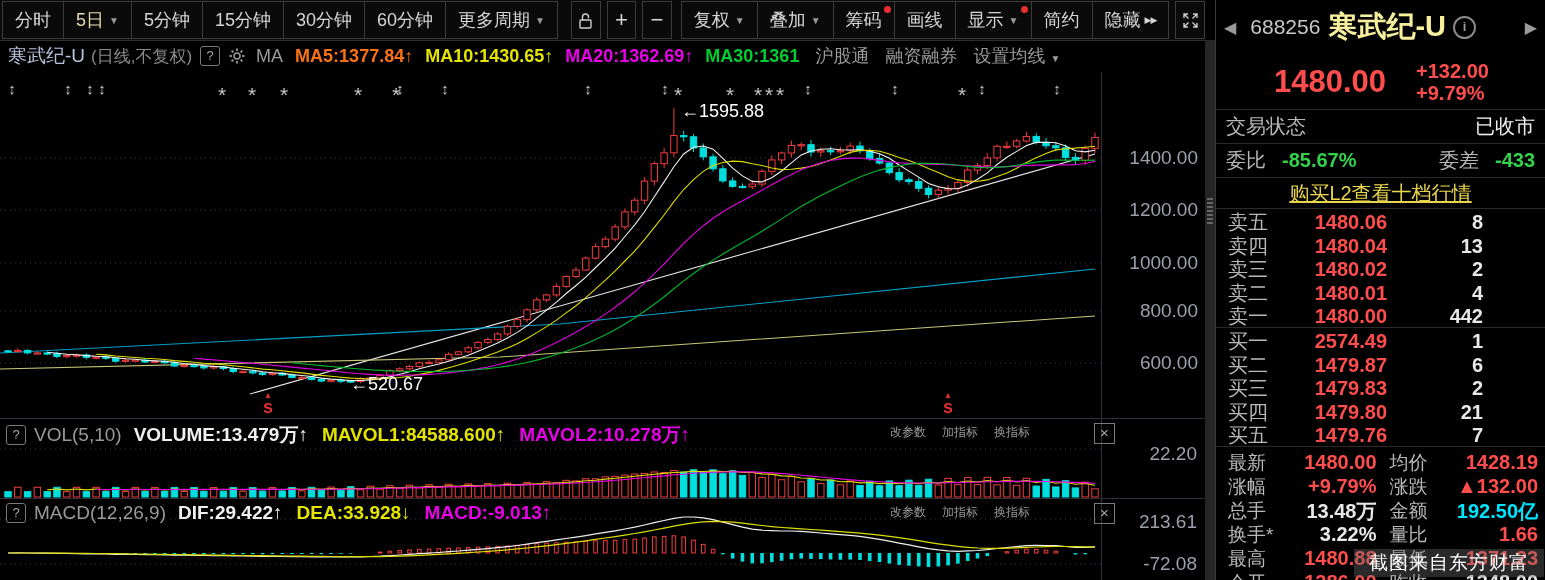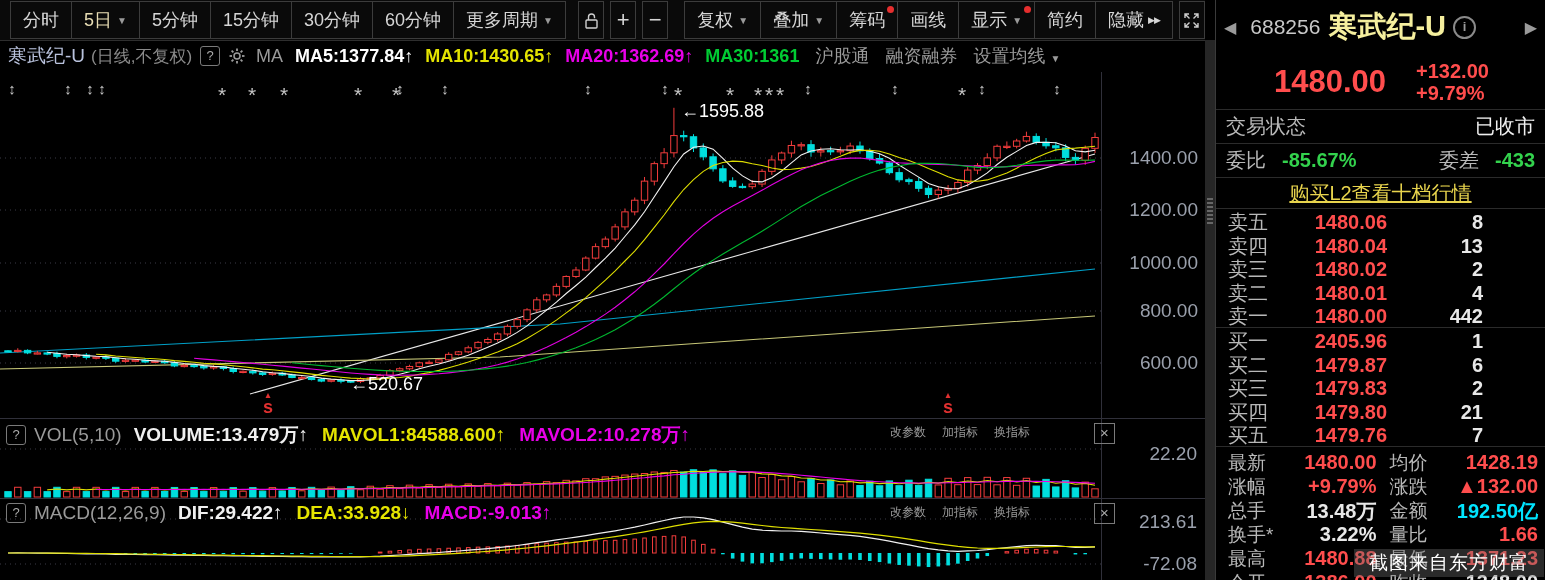--- a/index.html
+++ b/index.html
@@ -1,42 +1,42 @@
 <!DOCTYPE html>
 <html><head>
 <meta charset="utf-8">
 <style>
   html,body{margin:0;padding:0;background:#000;}
   #app{position:relative;width:1545px;height:580px;background:#000;overflow:hidden;
        font-family:"Liberation Sans","DejaVu Sans",sans-serif;-webkit-font-smoothing:antialiased;}
   
   .toolbar{position:absolute;left:0;top:0;width:1205px;height:40px;background:#0a0a0a;
            border-bottom:1px solid #2e2e2e;display:flex;align-items:stretch;}
-  .btn-group{display:flex;border:1px solid #3c3c3c;margin:1px 0 1px 10px;}
+  .btn-group{display:flex;border:1px solid #3c3c3c;margin:1px 0 1px 2px;}
   .tb-btn{display:flex;align-items:center;justify-content:center;padding:0 12px;color:#d6d6d6;
           font-size:18px;border-right:1px solid #3c3c3c;cursor:pointer;white-space:nowrap;position:relative;}
   .tb-btn:last-child{border-right:none;}
   .tb-btn.tinted{color:#e8ddb4;}
   .caret{font-size:10px;color:#9a9a9a;margin-left:5px;}
   .sq-btn{width:32px;margin:1px 0 1px 6px;border:1px solid #3c3c3c;display:flex;align-items:center;
           justify-content:center;color:#d6d6d6;font-size:22px;cursor:pointer;}
   .red-dot{position:absolute;top:4px;right:3px;width:7px;height:7px;border-radius:50%;background:#e62e2e;}
   .dbl-arrow{font-size:9px;color:#d6d6d6;margin-left:4px;letter-spacing:-1px;}
   .gap{width:8px;}
   
   .chart-header{position:absolute;left:0;top:40px;width:1205px;height:32px;display:flex;
                 align-items:center;padding-left:8px;box-sizing:border-box;white-space:nowrap;}
   .ch-title{color:#b9c2dd;font-size:19px;}
   .ch-sub{color:#8a8a8a;font-size:17px;margin-left:6px;}
   .help-box{display:inline-block;min-width:18px;height:18px;border:1px solid #7a7a7a;border-radius:3px;
             color:#aaa;font-size:13px;line-height:18px;text-align:center;margin-left:8px;cursor:pointer;}
   .icon-gap{margin-left:8px;display:inline-flex;align-items:center;}
   .ma-prefix{color:#9a9a9a;font-size:18px;margin-left:10px;}
   .ma-val{font-size:18px;margin-left:12px;font-weight:bold;}
-  .ma5{color:#ffffff;}.ma10{color:#e4e400;}.ma20{color:#e800e8;}.ma30{color:#00cc33;}
+  .ma5{color:#f97316;}.ma10{color:#e4e400;}.ma20{color:#e800e8;}.ma30{color:#00cc33;}
   .ch-link{color:#9a9a9a;font-size:18px;margin-left:16px;cursor:pointer;}
   
   .plot{position:absolute;left:0;background:#000;}
   svg{display:block;}
   svg text{font-family:"Liberation Sans","DejaVu Sans",sans-serif;}
   .gridline{stroke:#3a3a46;stroke-width:1;stroke-dasharray:1 4;}
   .anno{fill:#fff;font-size:18px;}
   .marker-ud{fill:#c4c4c4;font-size:15px;text-anchor:middle;}
   .marker-star{fill:#c4c4c4;font-size:21px;text-anchor:middle;}
   .marker-s{fill:#e03030;font-size:18px;font-weight:bold;text-anchor:middle;}
@@ -807,21 +807,21 @@
       <div class="ob-row">
           <span class="ob-label">卖一</span>
           <span class="ob-price">1480.00</span>
           <span class="ob-vol">442</span>
         </div>
     </div>
     <div class="ob-sep"></div>
     <div>
       <div class="ob-row">
           <span class="ob-label">买一</span>
-          <span class="ob-price">2405.96</span>
+          <span class="ob-price">2574.49</span>
           <span class="ob-vol">1</span>
         </div>
       <div class="ob-row">
           <span class="ob-label">买二</span>
           <span class="ob-price">1479.87</span>
           <span class="ob-vol">6</span>
         </div>
       <div class="ob-row">
           <span class="ob-label">买三</span>
           <span class="ob-price">1479.83</span>

